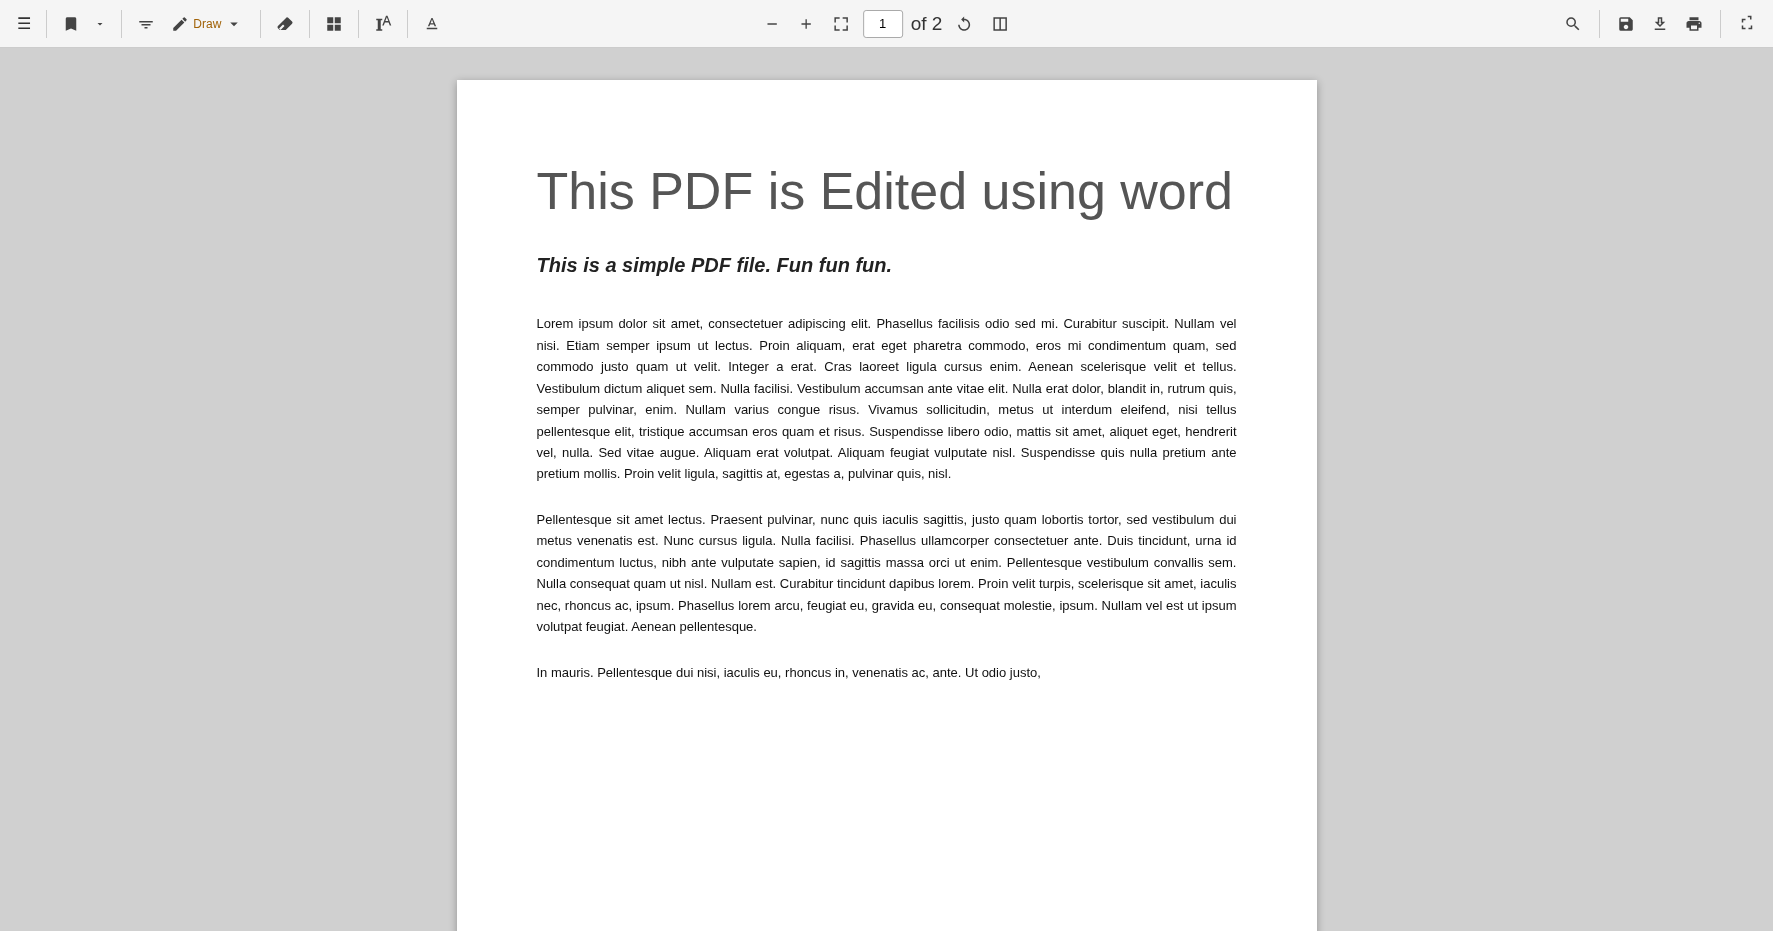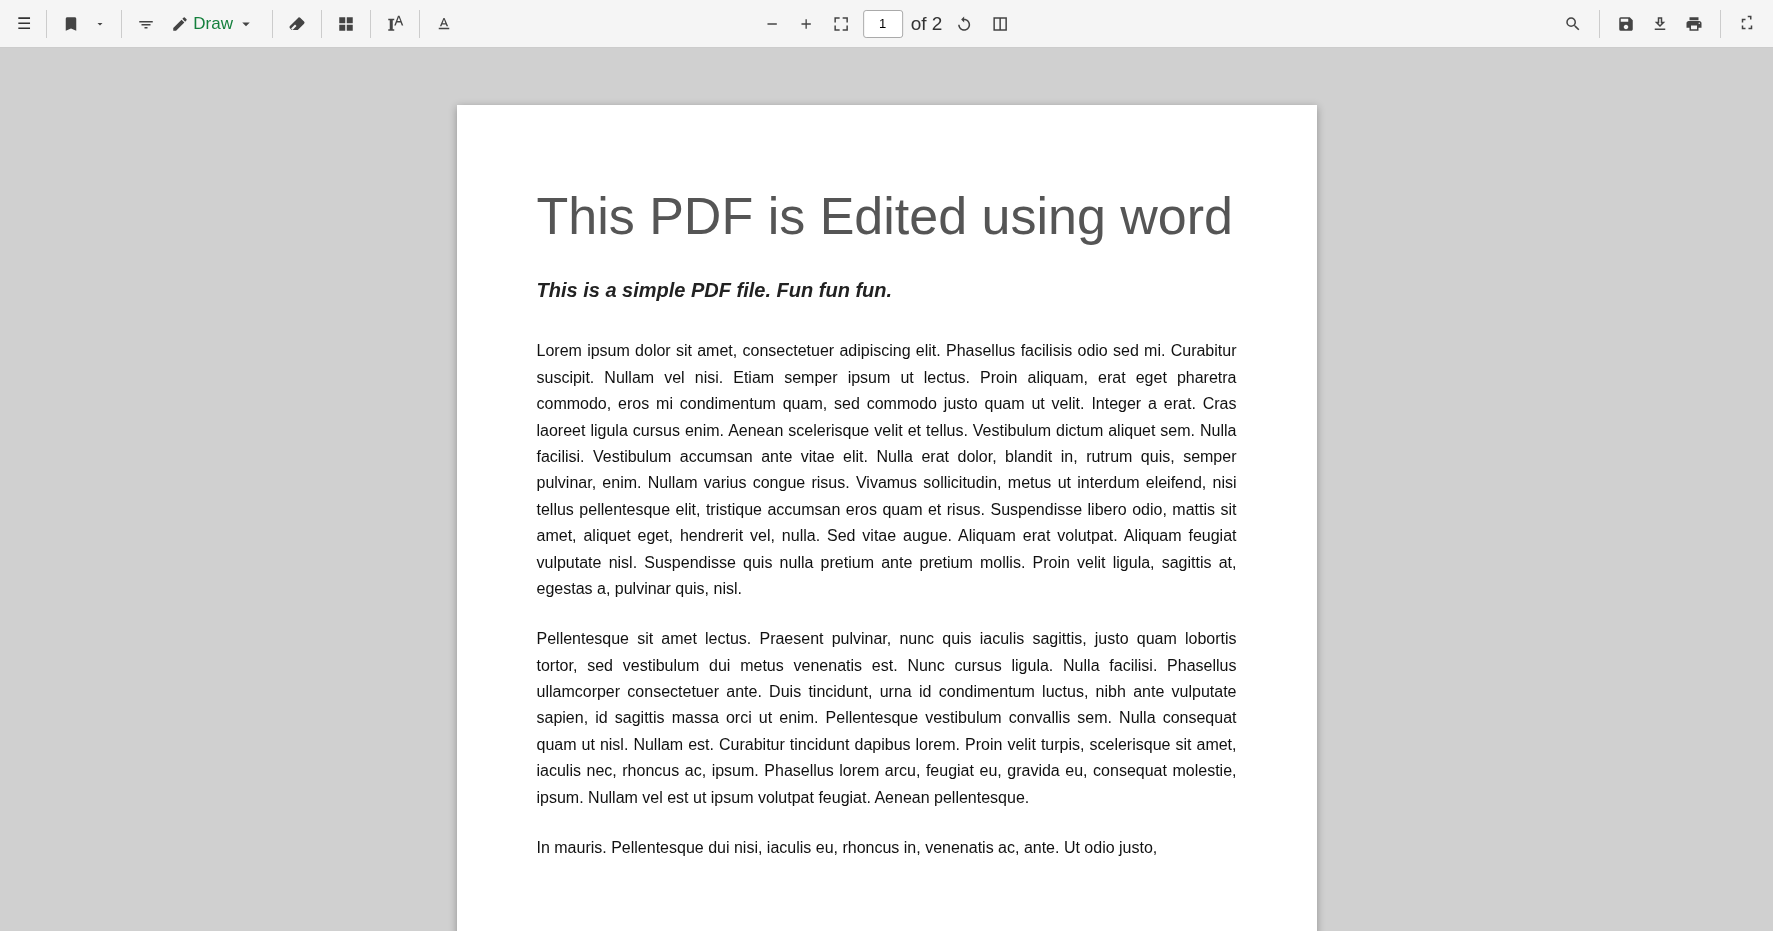--- a/index.html
+++ b/index.html
@@ -46,22 +46,22 @@
 
     .toolbar-btn {
       background: none;
       border: none;
       cursor: pointer;
       padding: 5px 7px;
       border-radius: 4px;
       display: flex;
       align-items: center;
       gap: 4px;
-      color: #15803d;
-      font-size: 17px;
+      color: #a16207;
+      font-size: 12px;
     }
 
     .toolbar-btn svg {
       width: 18px;
       height: 18px;
       fill: #444;
     }
 
     .toolbar-icon-btn {
       background: none;
@@ -108,21 +108,21 @@
       gap: 6px;
     }
 
     
     #content-area {
       flex: 1;
       overflow-y: auto;
       background: #d0d0d0;
       display: flex;
       justify-content: center;
-      padding: 57px 0;
+      padding: 32px 0;
     }
 
     
     .pdf-page {
       width: 860px;
       min-height: 1100px;
       background: white;
       box-shadow: 0 2px 8px rgba(0,0,0,0.3);
       padding: 80px 80px 80px 80px;
       position: relative;
@@ -140,21 +140,21 @@
     .pdf-subtitle {
       font-size: 20px;
       font-style: italic;
       font-weight: bold;
       color: #222;
       margin-bottom: 36px;
       font-family: Arial, sans-serif;
     }
 
     .pdf-paragraph {
-      font-size: 16px;
+      font-size: 13px;
       color: #111;
       line-height: 1.65;
       text-align: justify;
       margin-bottom: 24px;
       font-family: Arial, sans-serif;
     }
   </style>
 </head>
 <body>
 

